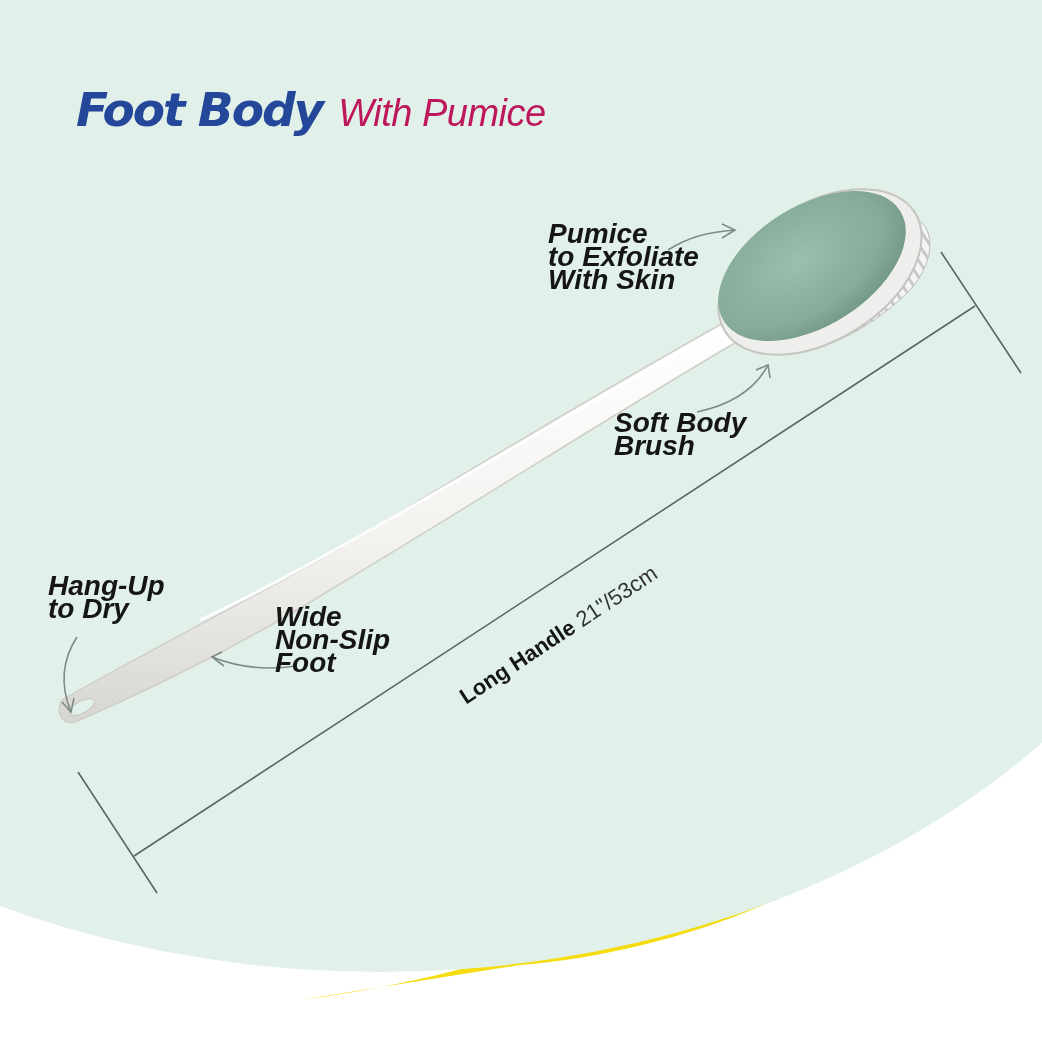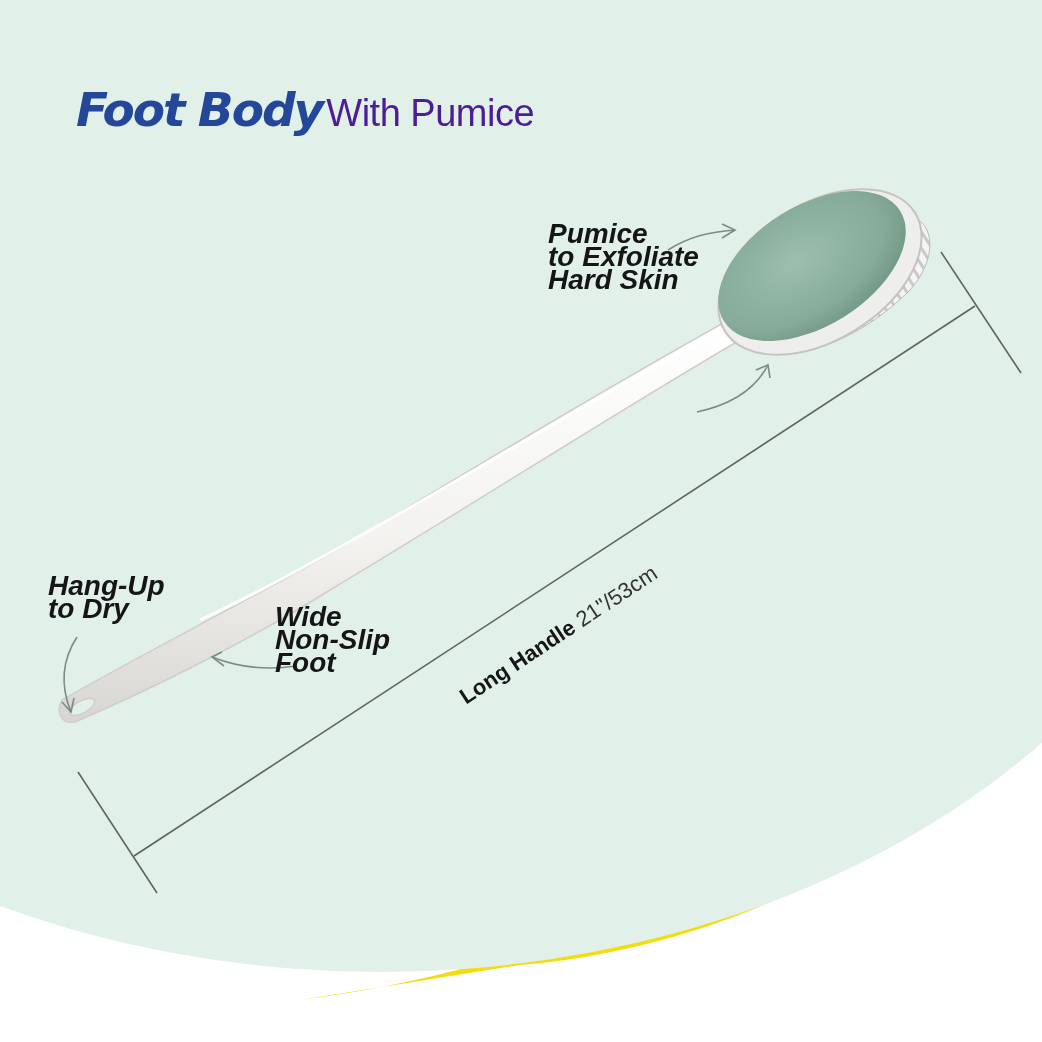--- a/index.html
+++ b/index.html
@@ -1,21 +1,21 @@
 <!DOCTYPE html>
 <html><head>
 <meta charset="utf-8">
 <style>
   html, body { margin: 0; padding: 0; }
   body { width: 1042px; height: 1042px; overflow: hidden; background: #ffffff; position: relative; font-family: "Liberation Sans", sans-serif; }
   .stage { position: absolute; left: 0; top: 0; width: 1042px; height: 1042px; }
   .stage svg { position: absolute; left: 0; top: 0; }
   .title { position: absolute; left: 76px; top: 86px; white-space: nowrap; line-height: 1; }
   .title-main { font-family: "DejaVu Sans", sans-serif; font-weight: bold; font-style: italic; color: #24479a; font-size: 47px; letter-spacing: -2px; }
-  .title-sub { font-family: "Liberation Sans", sans-serif; font-weight: normal; color: #4c1d95; font-size: 38px; margin-left: 4px; letter-spacing: -0.5px; }
+  .title-sub { font-family: "Liberation Sans", sans-serif; font-style: italic; font-weight: normal; color: #be185d; font-size: 38px; margin-left: 16px; letter-spacing: -0.5px; }
   .callout { position: absolute; font-family: "Liberation Sans", sans-serif; font-style: italic; font-weight: bold; color: #151515; font-size: 28px; line-height: 23px; text-align: left; white-space: nowrap; }
   .callout span { display: block; }
   .dim-label { position: absolute; left: 455px; top: 600px; transform-origin: 0 0; transform: rotate(-33.5deg); white-space: nowrap; }
   .dim-strong { font-family: "Liberation Sans", sans-serif; font-weight: bold; font-size: 22px; color: #151515; }
   .dim-light { font-family: "Liberation Sans", sans-serif; font-weight: normal; font-size: 22px; color: #333; margin-left: 6px; }
 </style>
 </head>
 <body>
 
 <div class="stage">
@@ -75,23 +75,27 @@
     </g>
   </svg>
 
   <div class="title">
     <span class="title-main">Foot Body</span><span class="title-sub">With Pumice</span>
   </div>
 
   <div class="callout" style="left:548px; top:222px;">
     <span>Pumice</span>
     <span>to Exfoliate</span>
-    <span>Hard Skin</span>
+    <span>With Skin</span>
   </div>
 
+  <div class="callout" style="left:614px; top:411px;">
+    <span>Soft Body</span>
+    <span>Brush</span>
+  </div>
 
   <div class="callout" style="left:48px; top:574px;">
     <span>Hang-Up</span>
     <span>to Dry</span>
   </div>
 
   <div class="callout" style="left:275px; top:605px;">
     <span>Wide</span>
     <span>Non-Slip</span>
     <span>Foot</span>

